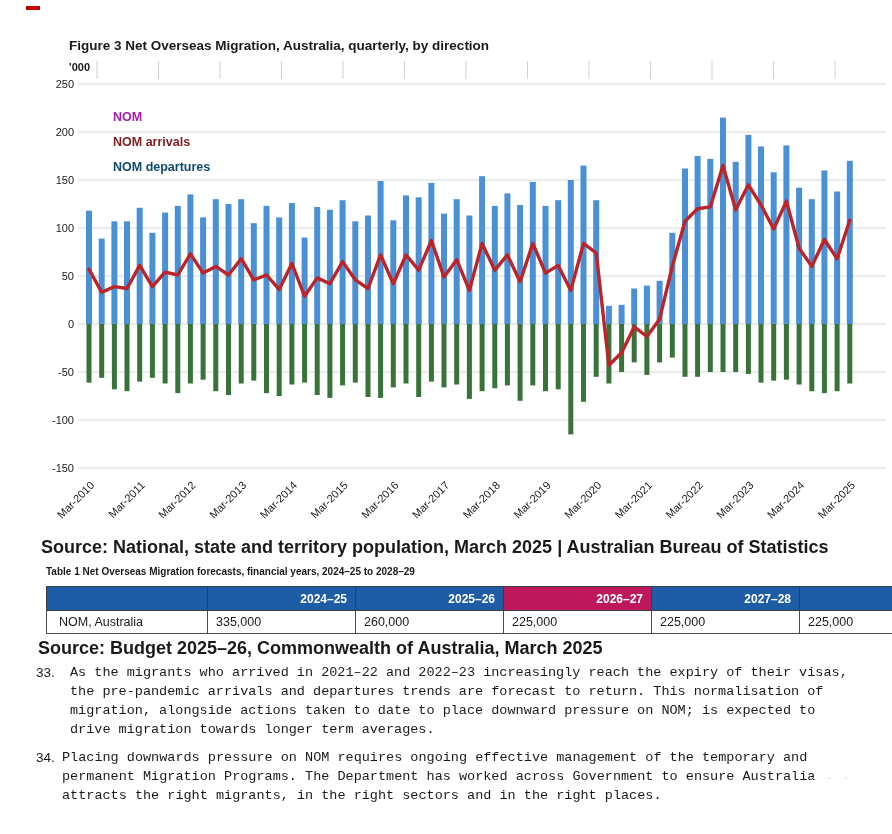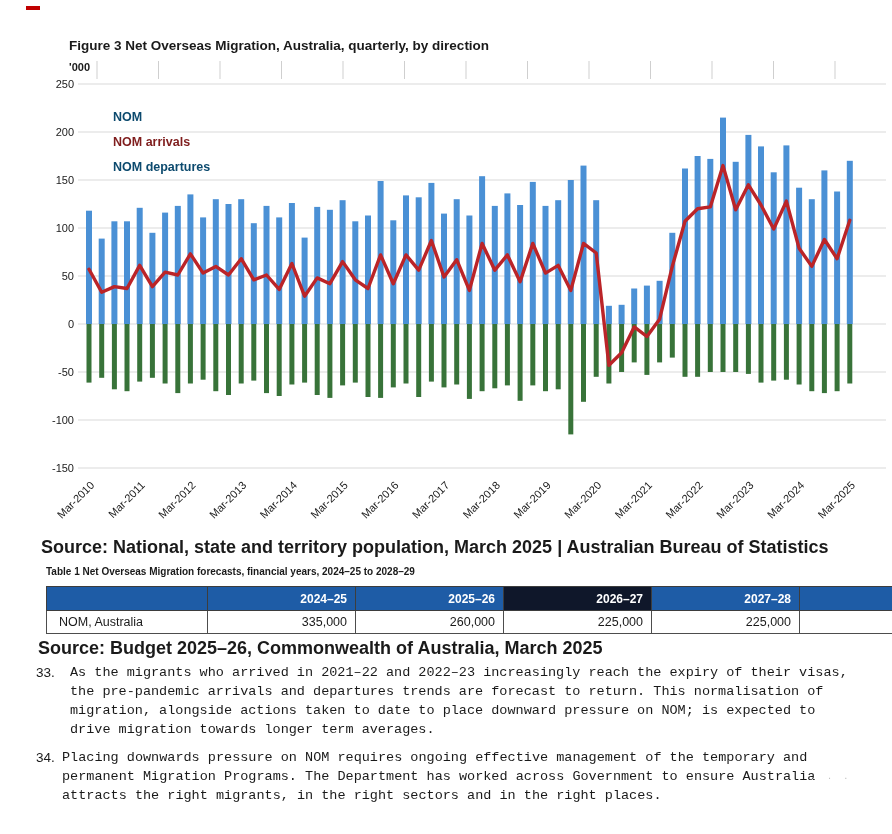--- a/index.html
+++ b/index.html
@@ -11,21 +11,21 @@
   #chart-svg{left:0;top:55px;}
   #chart-legend{left:113px;top:110px;pointer-events:none;}
   .legend-item{font-size:12.5px;font-weight:bold;margin-bottom:11px;line-height:14px;}
   .source{font-size:18px;font-weight:bold;}
   #chart-source{left:41px;top:537px;}
   #table-title{left:46px;top:566px;font-size:10px;font-weight:bold;}
   #tbl-wrap{left:46px;top:586px;}
   table{border-collapse:collapse;table-layout:fixed;width:800px;border:1.5px solid #333;}
   th{background:#1e5ca6;color:#ffffff;font-size:12px;font-weight:bold;text-align:right;
      padding:4px 8px;border:1px solid #3d3d3d;height:15px;}
-  td{font-size:12.5px;text-align:right;padding:3px 8px;border:1px solid #4d4d4d;height:16px;background:#fff;}
+  td{font-size:12.5px;padding:3px 8px;border:1px solid #4d4d4d;height:16px;background:#fff;}
   td.row-label{text-align:left;padding-left:12px;}
   #table-source{left:38px;top:638px;}
   .para{left:36px;width:822px;display:flex;font-size:13.5px;line-height:19px;}
   .para .num{width:26px;flex:0 0 26px;}
   .para .ptext{flex:1;font-family:Liberation Mono, monospace;}
   #para-33{top:663px;gap:8px;}
   #para-34{top:748px;}
   #faint-dots{left:812px;top:769px;font-size:11px;color:#c2c2c2;letter-spacing:5px;}
 </style>
 </head>
@@ -213,39 +213,39 @@
       <text x="602.2" y="486" text-anchor="end" font-size="11" fill="#1a1a1a" transform="rotate(-45 602.2 486)">Mar-2020</text>
       <text x="652.9" y="486" text-anchor="end" font-size="11" fill="#1a1a1a" transform="rotate(-45 652.9 486)">Mar-2021</text>
       <text x="703.6" y="486" text-anchor="end" font-size="11" fill="#1a1a1a" transform="rotate(-45 703.6 486)">Mar-2022</text>
       <text x="754.4" y="486" text-anchor="end" font-size="11" fill="#1a1a1a" transform="rotate(-45 754.4 486)">Mar-2023</text>
       <text x="805.1" y="486" text-anchor="end" font-size="11" fill="#1a1a1a" transform="rotate(-45 805.1 486)">Mar-2024</text>
       <text x="855.8" y="486" text-anchor="end" font-size="11" fill="#1a1a1a" transform="rotate(-45 855.8 486)">Mar-2025</text>
     </g>
   </svg>
 
 <div id="chart-legend" class="abs">
-    <div class="legend-item" style="color: #0c4a6e;">NOM</div>
+    <div class="legend-item" style="color: #a21caf;">NOM</div>
     <div class="legend-item" style="color: #7f1d1d;">NOM arrivals</div>
     <div class="legend-item" style="color: #0c4a6e;">NOM departures</div>
   </div>
 
 <div id="chart-source" class="abs source">
   <span>Source: </span><b>National, state and territory population, March 2025 | Australian Bureau of Statistics</b>
 </div>
 
 <div id="table-title" class="abs">Table 1 Net Overseas Migration forecasts, financial years, 2024–25 to 2028–29</div>
 
 <div id="tbl-wrap" class="abs">
   <table>
     <thead>
         <tr id="tbl-head">
           <th style="width: 144px; background: rgb(30, 92, 166);"></th>
           <th style="width: 131px; background: rgb(30, 92, 166);">2024–25</th>
           <th style="width: 131px; background: rgb(30, 92, 166);">2025–26</th>
-          <th style="width: 131px; background: #0f172a;">2026–27</th>
+          <th style="width: 131px; background: #be185d;">2026–27</th>
           <th style="width: 131px; background: rgb(30, 92, 166);">2027–28</th>
           <th style="width: 132px; background: rgb(30, 92, 166);">2028–29</th>
         </tr>
       </thead>
     <tbody>
         <tr id="tbl-row">
           <td class="row-label">NOM, Australia</td>
           <td>335,000</td>
           <td>260,000</td>
           <td>225,000</td>

